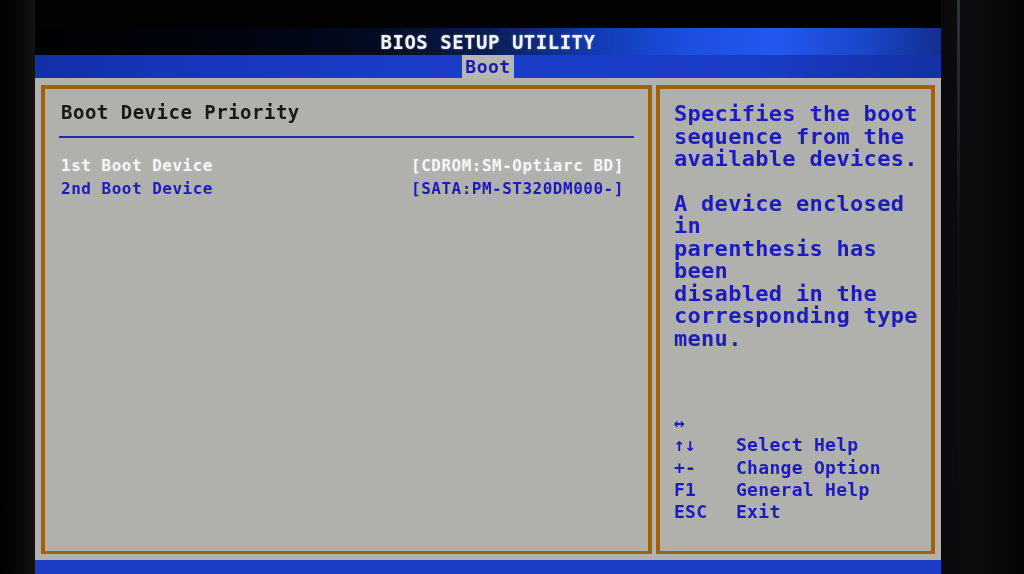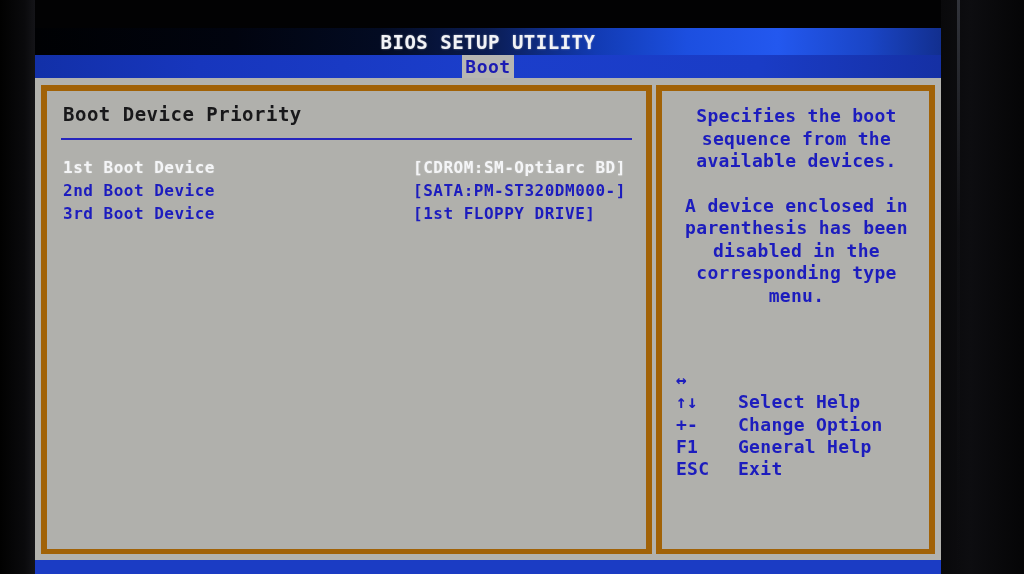--- a/index.html
+++ b/index.html
@@ -103,21 +103,21 @@
     position: relative;
     height: 496px;
     background: #b2b2ae;
     padding: 7px 6px 0 6px;
     box-sizing: border-box;
     display: flex;
     gap: 4px;
   }
 
   .panel {
-    border: 6px solid #a16207;
+    border: 4px solid #a16207;
     background: #b0b0ac;
     box-sizing: border-box;
     height: 470px;
   }
   .panel-left {
     width: 618px;
     padding: 12px 14px 0 14px;
   }
   .panel-right {
     width: 282px;
@@ -154,27 +154,26 @@
     text-shadow: 0 0 2px rgba(255,255,255,.35);
   }
   .opt-row.normal .opt-label,
   .opt-row.normal .opt-value {
     color: #1c1cbe;
   }
 
   
   .help-text {
     color: #1c1cbe;
-    font-size: 18px;
+    font-size: 22px;
     font-weight: bold;
     line-height: 22.5px;
     letter-spacing: 0.3px;
     white-space: pre-wrap;
     margin: 0;
-    text-align: center;
   }
 
   .keys {
     margin-top: 62px;
   }
   .key-row {
     display: flex;
     color: #1c1cbe;
     font-size: 18px;
     font-weight: bold;
@@ -246,24 +245,20 @@
         <div class="opt-row selected">
           <span class="opt-label">1st Boot Device</span>
           <span class="opt-value">[CDROM:SM-Optiarc BD]</span>
         </div>
 
         <div class="opt-row normal">
           <span class="opt-label">2nd Boot Device</span>
           <span class="opt-value">[SATA:PM-ST320DM000-]</span>
         </div>
 
-        <div class="opt-row normal">
-          <span class="opt-label">3rd Boot Device</span>
-          <span class="opt-value">[1st FLOPPY DRIVE]</span>
-        </div>
       </div>
 
       <div class="panel panel-right">
         <p class="help-text">Specifies the boot
 sequence from the
 available devices.</p>
         <p class="help-text" style="margin-top:22px;">A device enclosed in
 parenthesis has been
 disabled in the
 corresponding type

